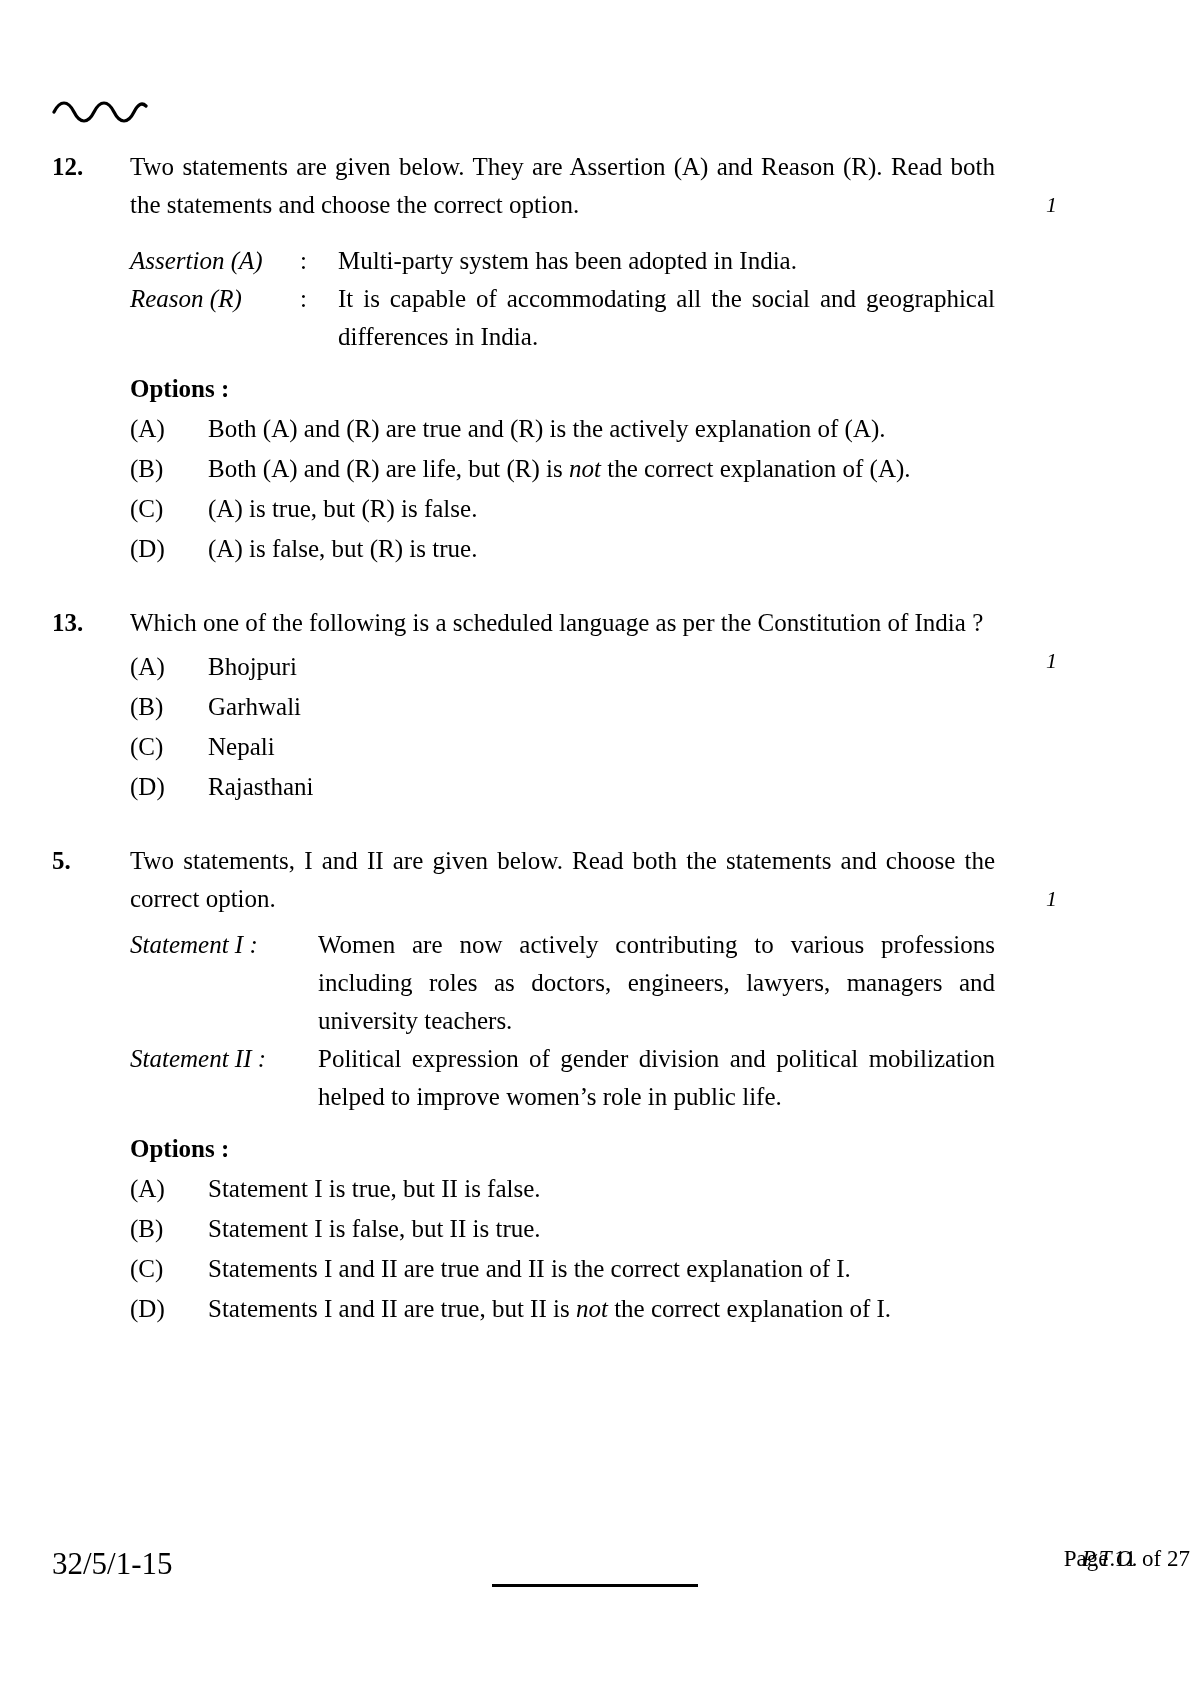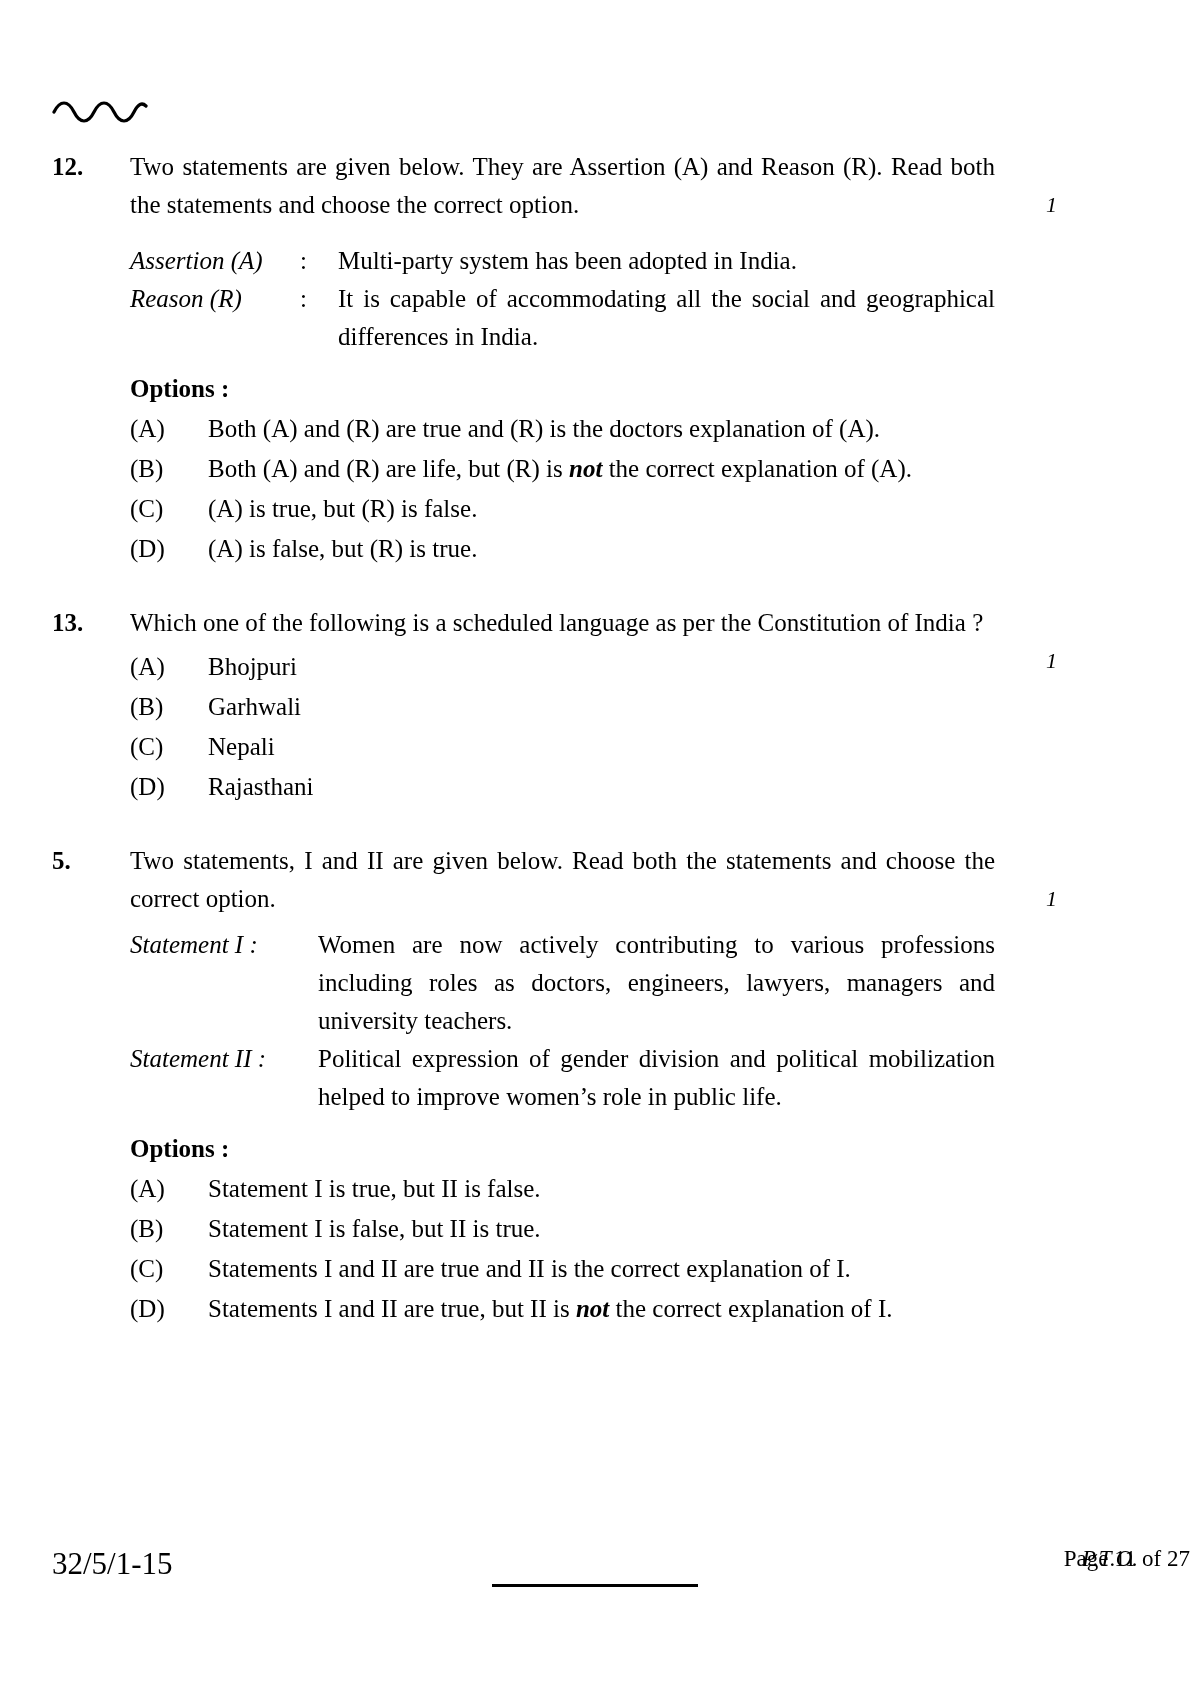--- a/index.html
+++ b/index.html
@@ -135,21 +135,21 @@
     width: 62px;
   }
   .opt-text {
     display: block;
     text-align: justify;
     text-align-last: left;
   }
 
   .spacer-q { height: 36px; }
 
-  .nb { font-weight: bold; font-style: italic; margin-top: 25px; }
+  .nb { font-weight: normal; font-style: italic; margin-top: 25px; }
 
   
   .footer {
     position: absolute;
     left: 0;
     top: 1546px;
     width: 1190px;
     height: 60px;
   }
   .footer-left {
@@ -214,21 +214,21 @@
             <td class="ar-colon">:</td>
             <td class="ar-value lastjust">It is capable of accommodating all the social and geographical differences in India.</td>
           </tr>
         </tbody>
           </table>
 
         <div class="options-head">Options :</div>
 
         <div class="opt-row">
           <span class="opt-label">(A)</span>
-          <span class="opt-text"><span>Both (A) and (R) are true and (R) is the doctors explanation of (A).</span><span class="nb"></span><span></span></span>
+          <span class="opt-text"><span>Both (A) and (R) are true and (R) is the actively explanation of (A).</span><span class="nb"></span><span></span></span>
         </div>
         <div class="opt-row">
           <span class="opt-label">(B)</span>
           <span class="opt-text" style="text-align:justify;text-align-last:left;"><span>Both (A) and (R) are life, but (R) is </span><span class="nb">not</span><span> the correct explanation of (A).</span></span>
         </div>
         <div class="opt-row">
           <span class="opt-label">(C)</span>
           <span class="opt-text"><span>(A) is true, but (R) is false.</span><span class="nb"></span><span></span></span>
         </div>
         <div class="opt-row">

